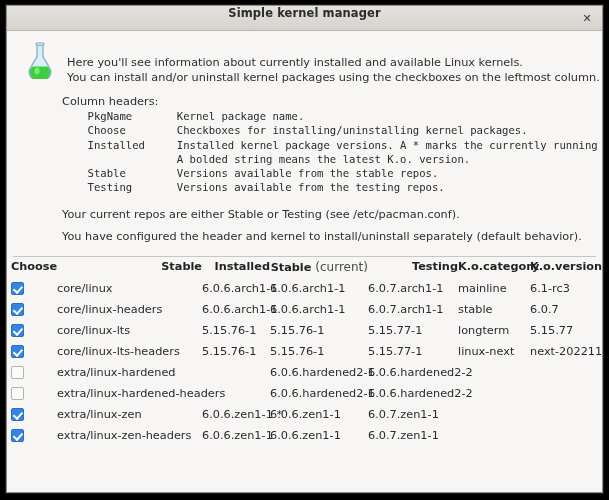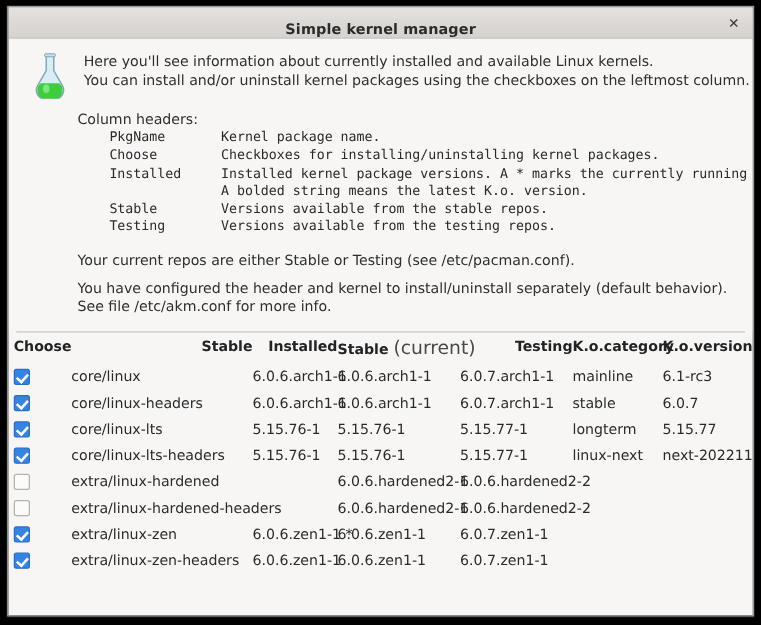--- a/index.html
+++ b/index.html
@@ -30,21 +30,21 @@
   }
 
   
   .titlebar {
     height: 24px;
     min-height: 24px;
     background: linear-gradient(to bottom, #e4e1de 0%, #dcd9d5 55%, #d6d2ce 100%);
     border-bottom: 1px solid #b7b3ae;
     position: relative;
     display: flex;
-    align-items: flex-end;
+    align-items: flex-start;
     justify-content: center;
   }
   .titlebar-title {
     font-size: 11.5px;
     font-weight: bold;
     color: #2b2b2b;
     letter-spacing: 0.1px;
   }
   .titlebar-close {
     position: absolute;
@@ -72,21 +72,21 @@
   }
   .flask-icon {
     width: 34px;
     min-width: 34px;
     height: 38px;
     margin-left: 6px;
     margin-top: 2px;
   }
   .intro-lines {
     margin-left: 10px;
-    margin-top: 3px;
+    margin-top: 16px;
   }
   .txt {
     font-size: 11.3px;
     color: #2e2e2e;
     line-height: 15px;
     white-space: pre;
   }
   .mono {
     font-family: "DejaVu Sans Mono", "Liberation Mono", monospace;
     font-size: 10.6px;
@@ -135,21 +135,21 @@
   }
   th.c-choose, td.c-choose { width: 46px; padding-left: 4px; }
   th.c-pkg,   td.c-pkg    { width: 145px; }
   th.c-inst,  td.c-inst   { width: 68px; }
   th.c-stab,  td.c-stab   { width: 98px; }
   th.c-test,  td.c-test   { width: 90px; }
   th.c-cat,   td.c-cat    { width: 72px; }
   th.c-ver,   td.c-ver    { width: 70px; }
   .th-sub {
     font-weight: normal;
-    font-size: 15px;
+    font-size: 12px;
     color: #4a4a4a;
   }
   .bold-ver { font-weight: normal; color: #1c1c1c; }
 
   
   .cb {
     width: 13px;
     height: 13px;
     border-radius: 2px;
     display: inline-block;
@@ -216,21 +216,20 @@
       <div class="mono">    Stable        Versions available from the stable repos.</div>
       <div class="mono">    Testing       Versions available from the testing repos.</div>
     </div>
 
     <div class="spacer-11"></div>
 
     <div class="section">
       <div class="txt">Your current repos are either Stable or Testing (see /etc/pacman.conf).</div>
       <div class="spacer-6"></div>
       <div class="txt">You have configured the header and kernel to install/uninstall separately (default behavior).</div>
-      <div class="txt">See file /etc/akm.conf for more info.</div>
     </div>
 
     <div class="spacer-11"></div>
   </div>
 
   <div class="table-wrap">
     <div class="sep"></div>
     <table class="pkg">
       <thead>
         <tr>

